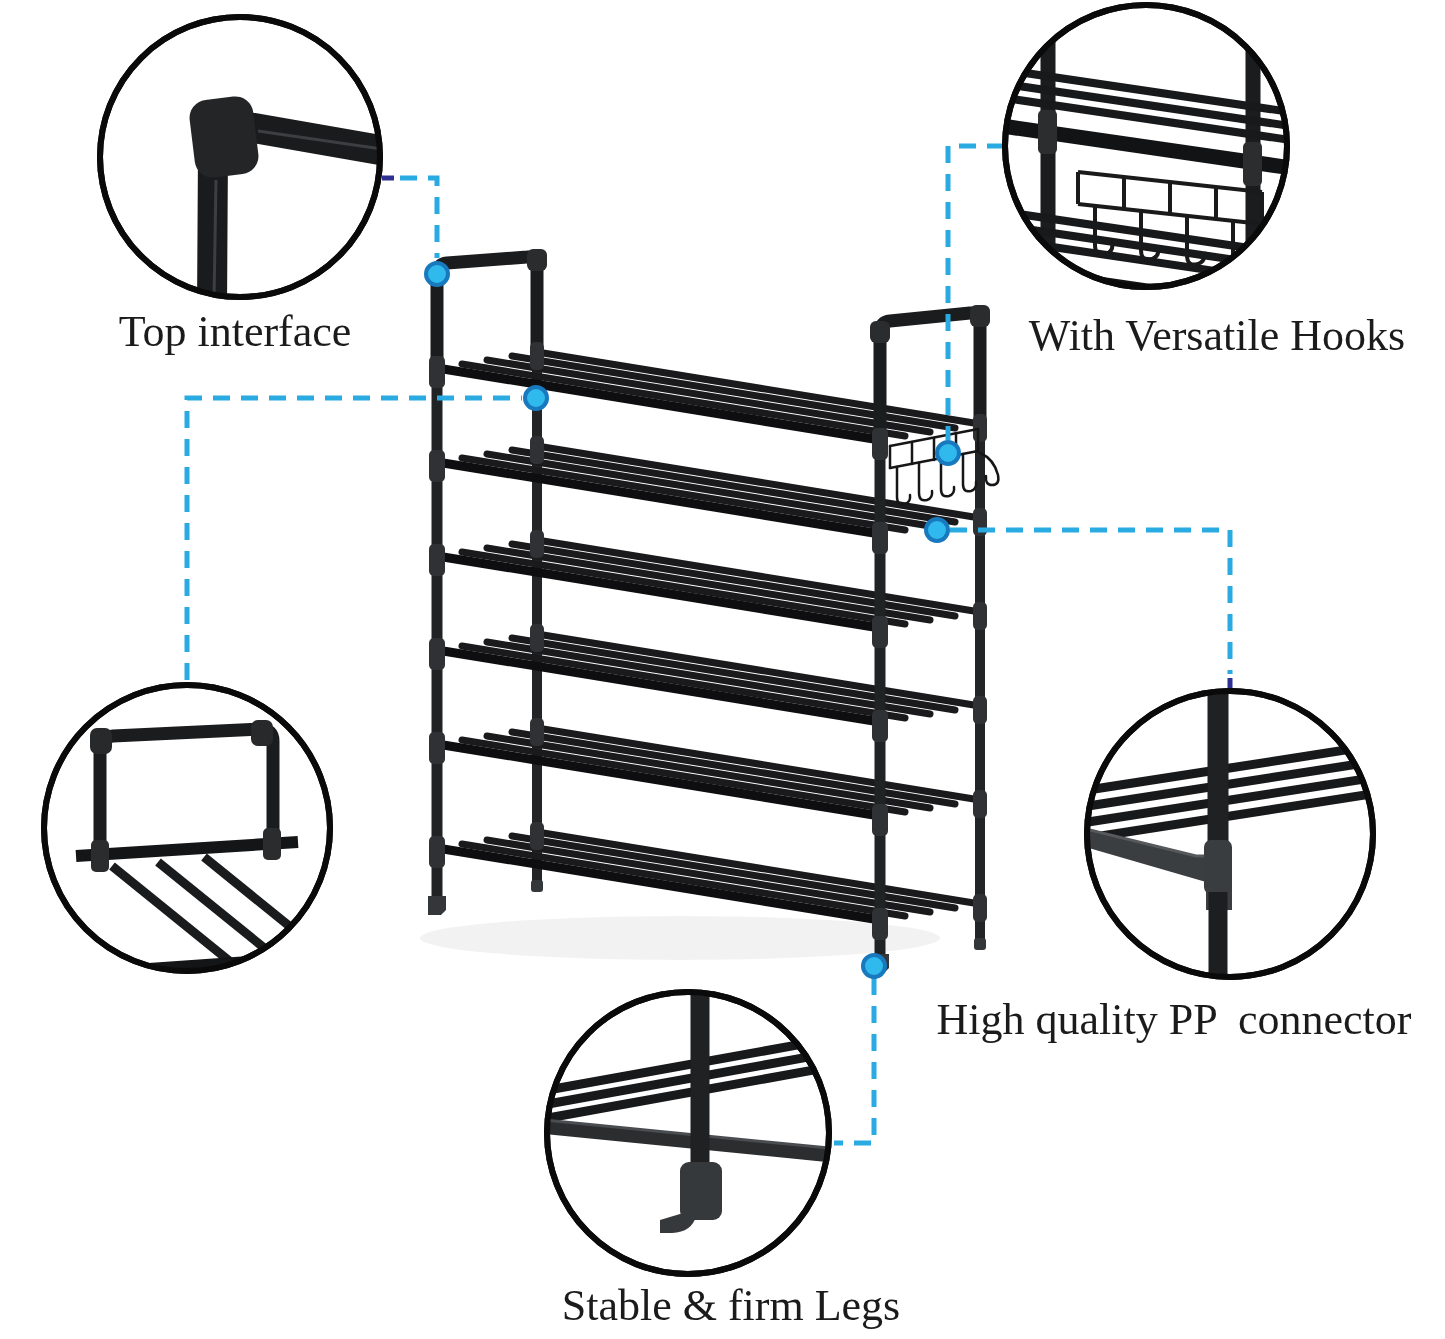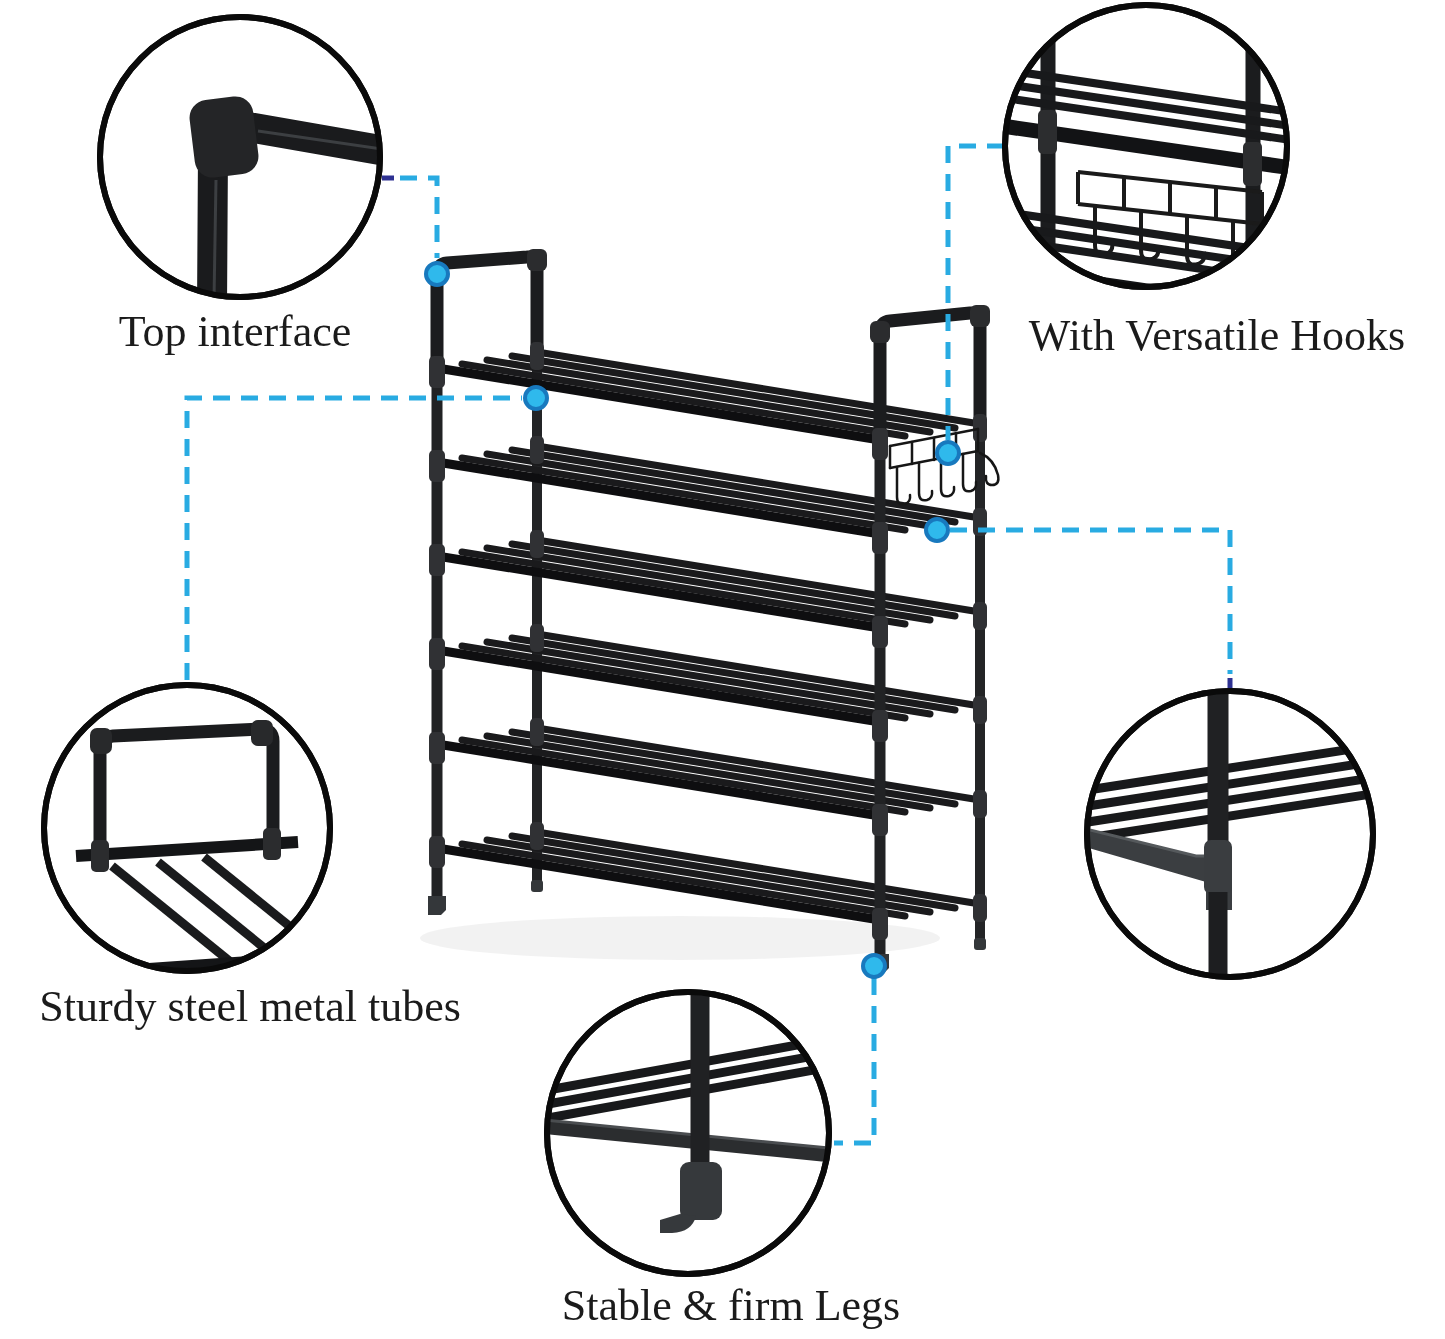--- a/index.html
+++ b/index.html
@@ -272,15 +272,15 @@
     <circle cx="437" cy="274" r="11" fill="#2FB9EC" stroke="#1879BE" stroke-width="4"></circle>
     <circle cx="536" cy="398" r="11" fill="#2FB9EC" stroke="#1879BE" stroke-width="4"></circle>
     <circle cx="948" cy="453" r="11" fill="#2FB9EC" stroke="#1879BE" stroke-width="4"></circle>
     <circle cx="937" cy="530" r="11" fill="#2FB9EC" stroke="#1879BE" stroke-width="4"></circle>
     <circle cx="874" cy="966" r="11" fill="#2FB9EC" stroke="#1879BE" stroke-width="4"></circle>
   </g>
 </svg>
 
   <div class="caption" style="left:235px;top:308px;">Top interface</div>
   <div class="caption" style="left:1217px;top:312px;text-align:center;">With Versatile Hooks</div>
-  <div class="caption" style="left:250px;top:983px;">Sturdy steel metal tubes</div>
+  <div class="caption" style="left:1174px;top:996px;">High quality PP  connector</div>
   <div class="caption" style="left:731px;top:1282px;">Stable &amp; firm Legs</div>
 </div>
 
 </body></html>

